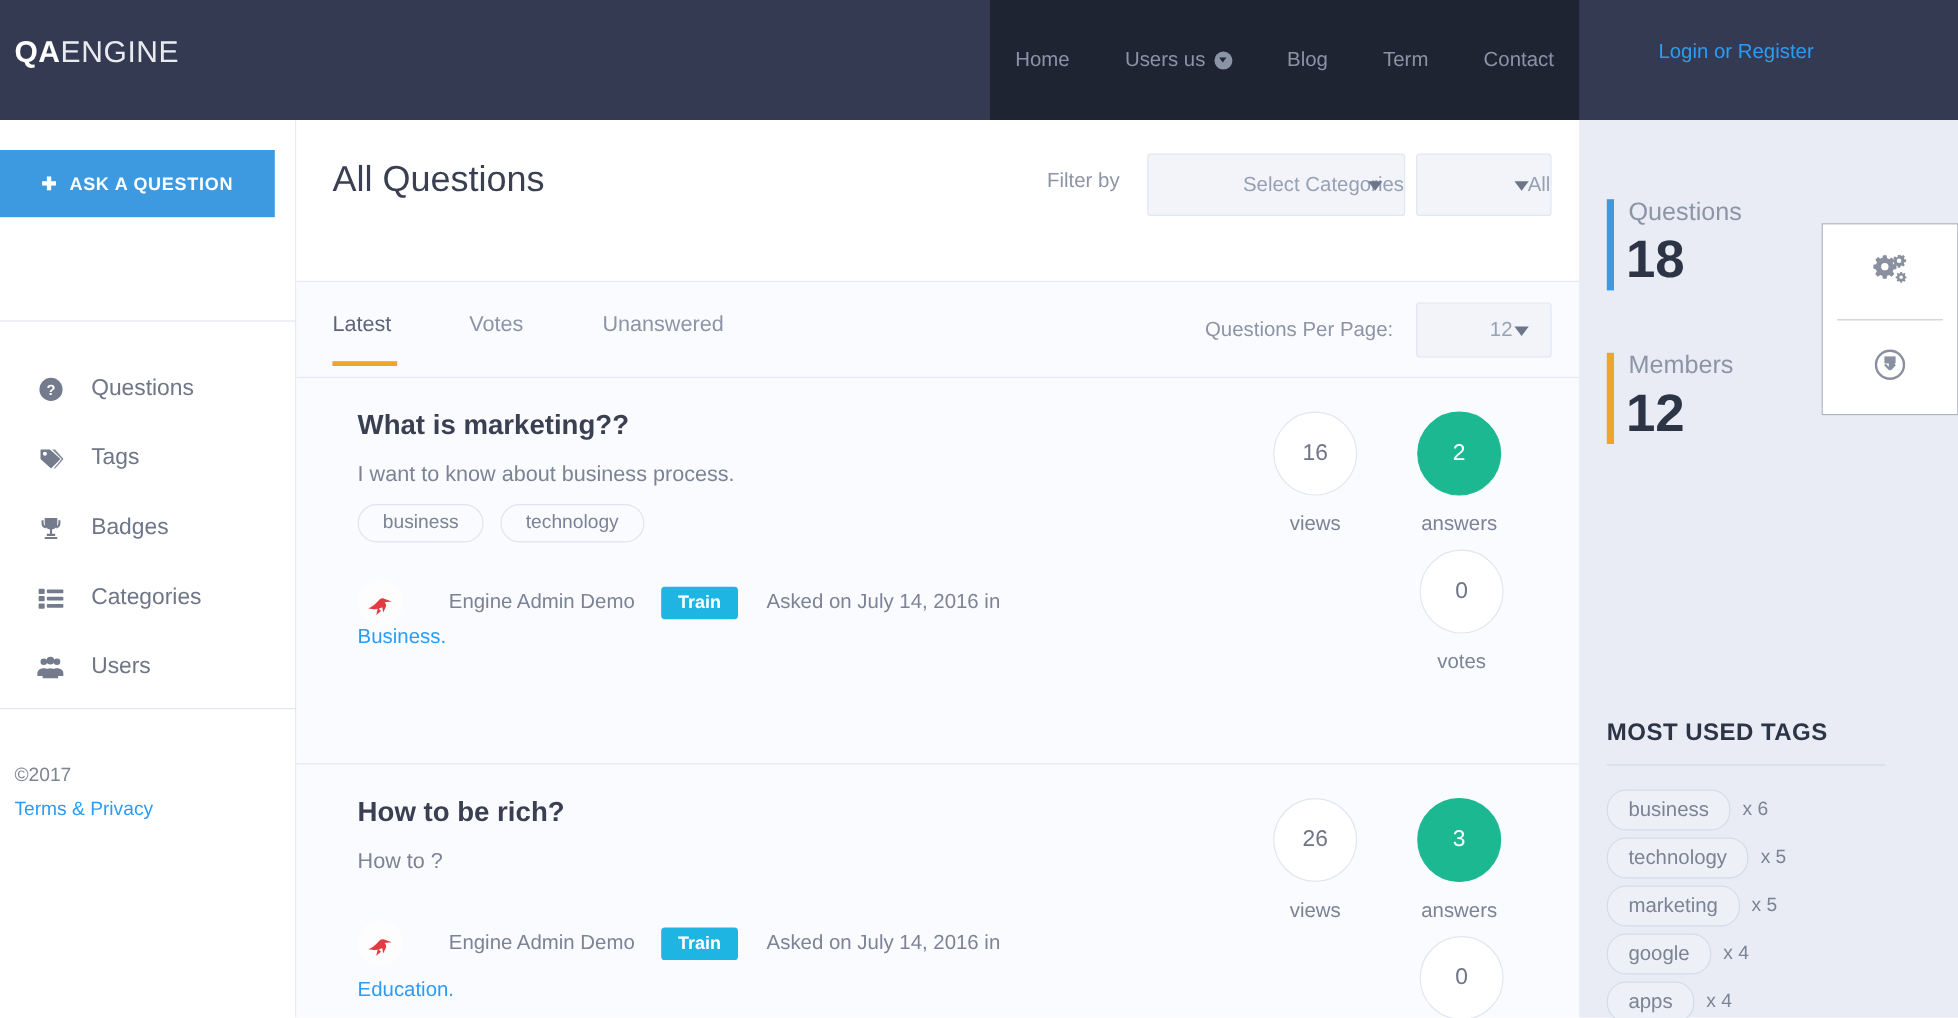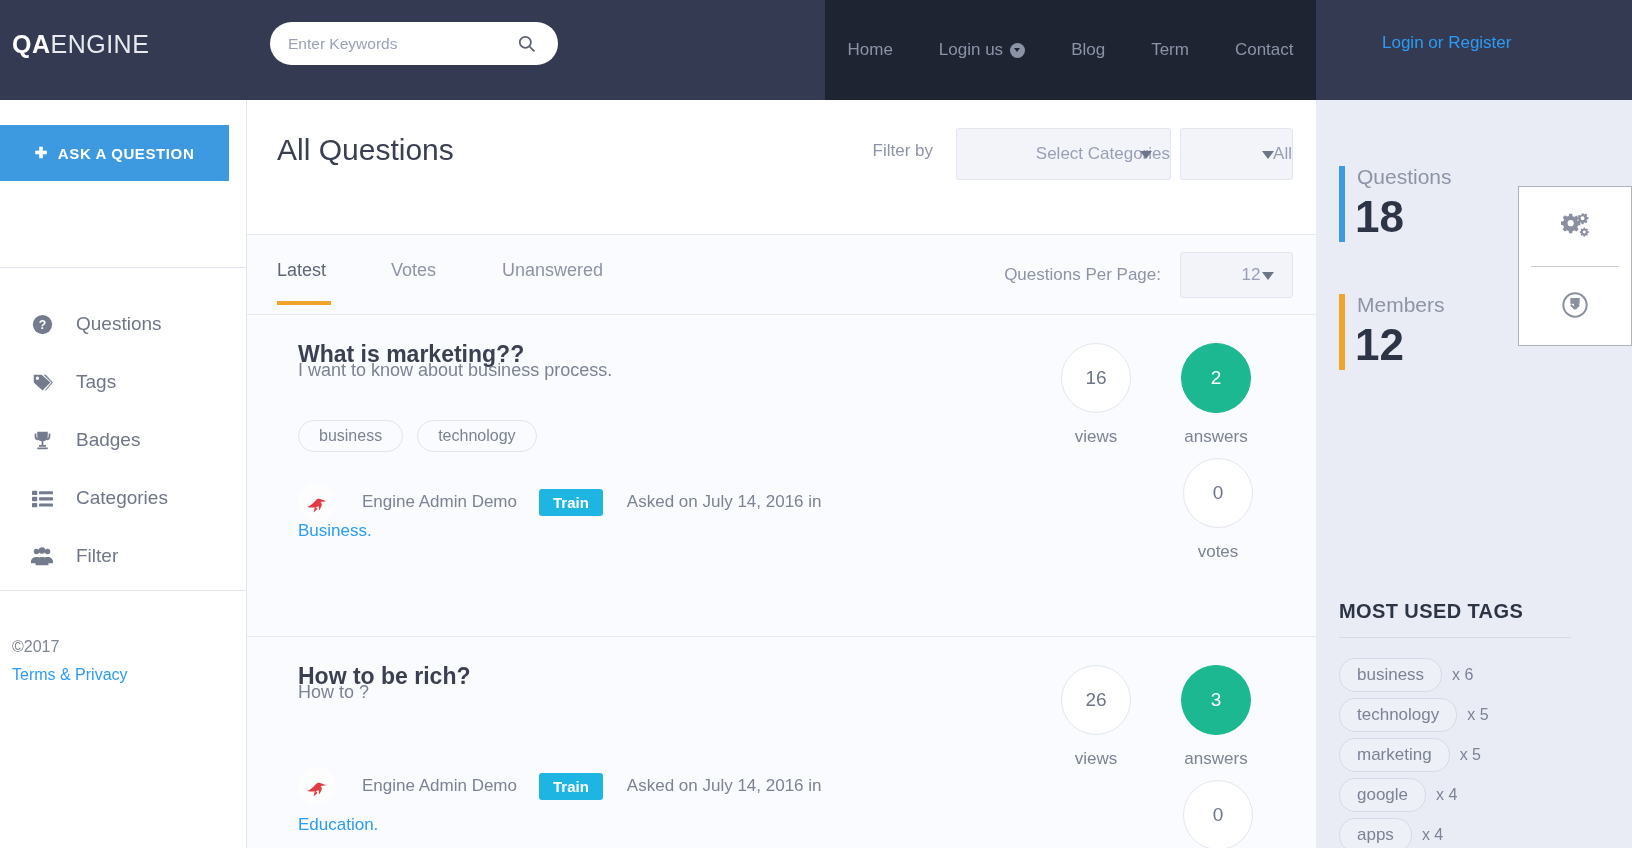--- a/index.html
+++ b/index.html
@@ -157,34 +157,34 @@
 
   
   .qrow { position: relative; border-bottom: 1px solid #e6e9f2; }
   .qrow-1 { height: 322px; }
   .qrow-2 { height: 242px; }
   .q-title {
     position: absolute; left: 51px; top: 26px;
     font-size: 23px; font-weight: 700; color: #3a4052;
     text-decoration: none; display: block;
   }
-  .q-sub { position: absolute; left: 51px; top: 45px; font-size: 18px; color: #7b8395; }
+  .q-sub { position: absolute; left: 51px; top: 70px; font-size: 18px; color: #7b8395; }
   .q-tags { position: absolute; left: 51px; top: 105px; display: flex; gap: 14px; }
   .q-tag {
     border: 1px solid #e0e4ee; border-radius: 16px;
     padding: 6px 20px; font-size: 16px; color: #7b8395;
     background: #fafbfe; text-decoration: none; display: inline-block;
   }
   .q-meta { position: absolute; left: 51px; display: flex; align-items: center; gap: 0; flex-wrap: wrap; }
   .avatar {
     width: 38px; height: 38px; border-radius: 50%;
     background: #fdfdfd; position: relative; overflow: hidden;
     display: inline-block; vertical-align: middle;
   }
-  .q-author { font-size: 17px; color: #7b8395; margin-left: 26px; }
+  .q-author { font-size: 17px; color: #7b8395; margin-left: 38px; }
   .badge-train {
     background: #1eb5e3; color: #fff; font-size: 15px; font-weight: 700;
     padding: 5px 14px; border-radius: 3px; margin-left: 22px;
   }
   .q-asked { font-size: 17px; color: #7b8395; margin-left: 24px; }
   .q-cat { font-size: 17px; color: #2b9cf5; text-decoration: none; }
 
   
   .stat-col { position: absolute; text-align: center; }
   .circ {
@@ -233,37 +233,28 @@
   .float-sep { height: 1px; background: #c8ccd8; margin: 0 12px; }
 </style>
 </head>
 <body>
 
 <div class="header">
   <div class="logo">
     <b>QA</b><span>ENGINE</span>
   </div>
 
-  <div class="searchbox">
-    <input type="text" placeholder="Enter Keywords" style="">
-    <span class="search-icon">
-      <svg viewBox="0 0 24 24" width="19" height="19" fill="none" stroke="currentColor" stroke-width="2.2">
-        <circle cx="10.5" cy="10.5" r="7"></circle>
-          <line x1="15.8" y1="15.8" x2="22" y2="22"></line>
-      </svg>
-    </span>
-  </div>
 
   <div class="navblock">
     <nav class="nav">
       <a href="#">
           <span>Home</span>
         </a>
       <a href="#">
-          <span>Login us</span>
+          <span>Users us</span>
           <span class="caret-badge"></span>
         </a>
       <a href="#">
           <span>Blog</span>
         </a>
       <a href="#">
           <span>Term</span>
         </a>
       <a href="#">
           <span>Contact</span>
@@ -324,21 +315,21 @@
     <a href="#" class="side-item">
       <span class="ic">
         <svg viewBox="0 0 24 24" width="22" height="22" fill="currentColor">
             <circle cx="6" cy="7" r="3"></circle>
             <circle cx="18" cy="7" r="3"></circle>
             <circle cx="12" cy="6" r="3.6"></circle>
             <path d="M0 18c0-3 2.7-5 6-5s6 2 6 5v2H0zM12 18c0-3 2.7-5 6-5s6 2 6 5v2H12z"></path>
             <path d="M5 19c0-3.4 3.1-6 7-6s7 2.6 7 6v3H5z"></path>
           </svg>
       </span>
-      <span>Filter</span>
+      <span>Users</span>
     </a>
   </div>
 
   <div class="side-div" style="top:490px"></div>
   <div class="footer-block">
     <div class="copy">©2017</div>
     <a href="#" class="terms">Terms &amp; Privacy</a>
   </div>
 </aside>
 

